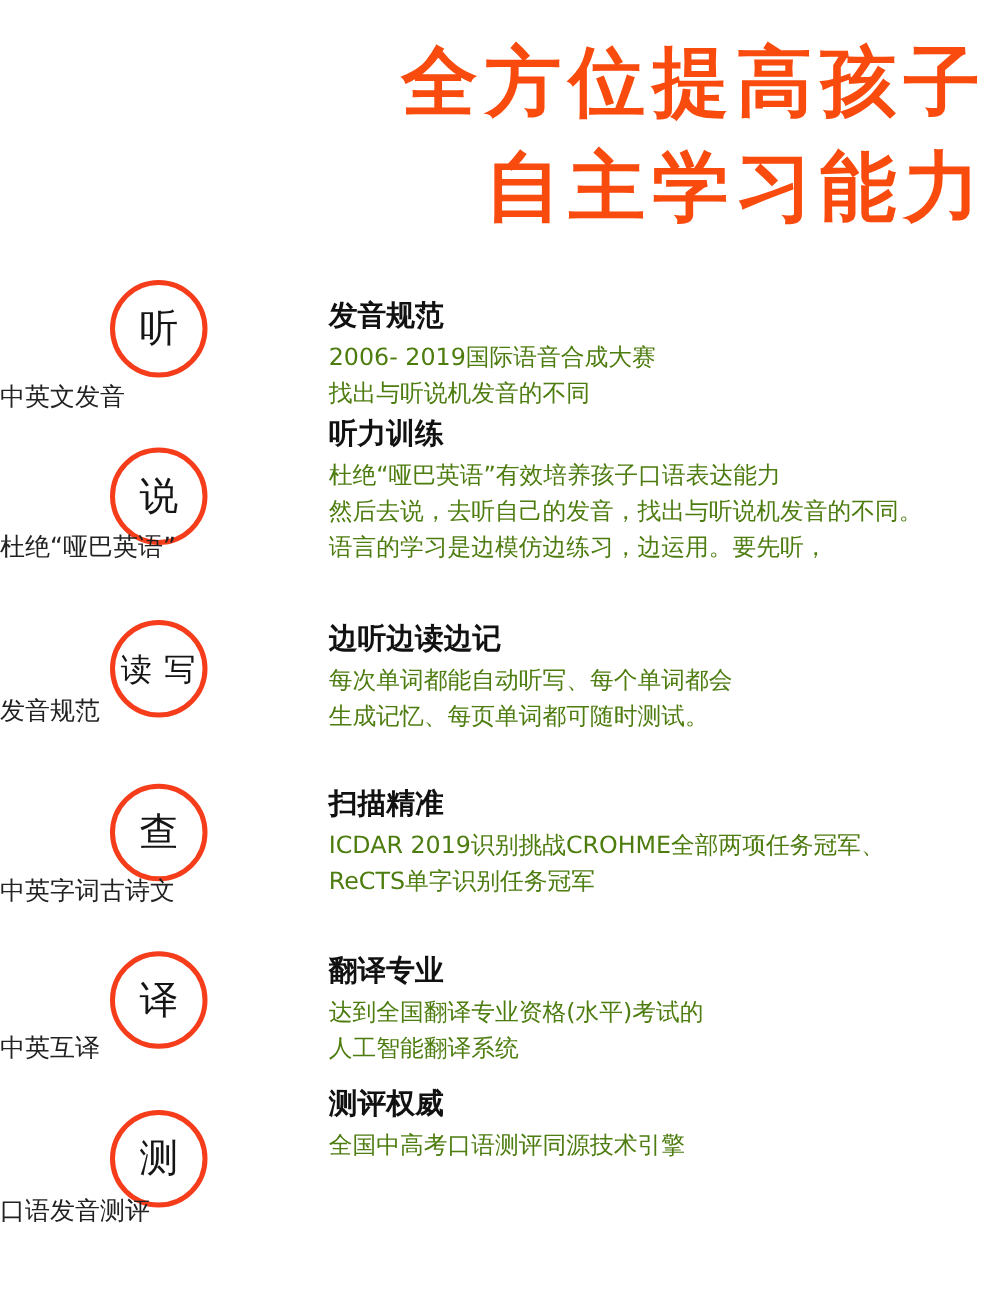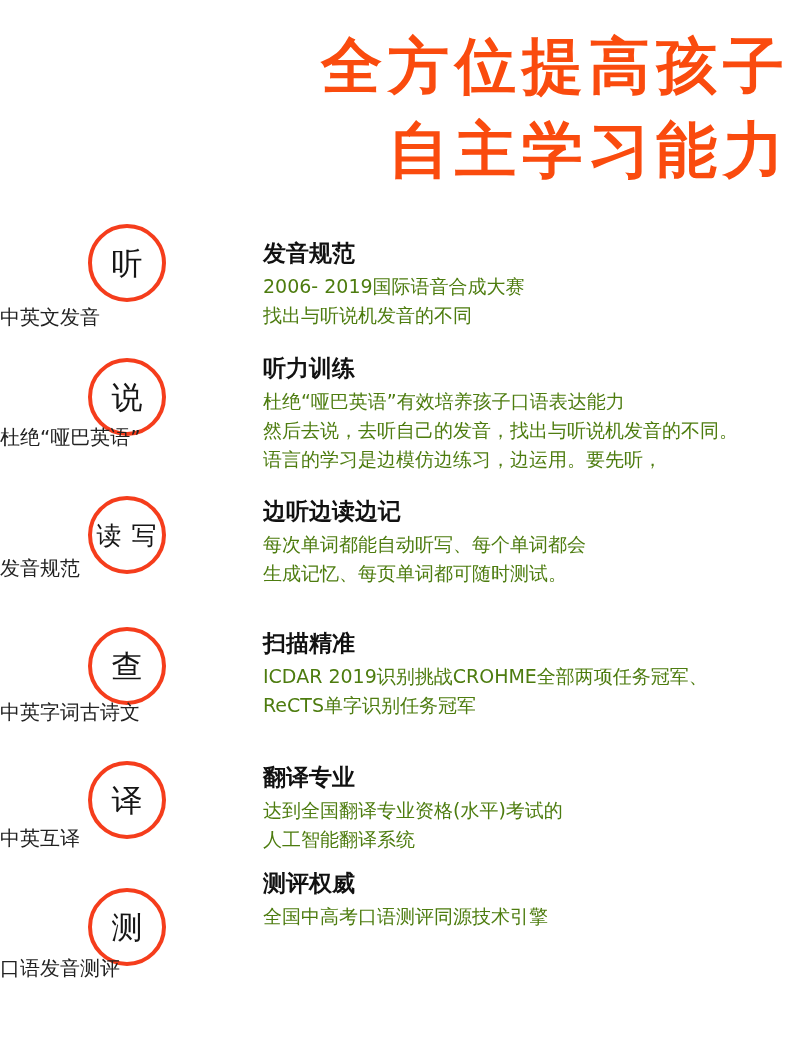--- a/index.html
+++ b/index.html
@@ -85,21 +85,21 @@
   <div class="feature-text" style="top:238px">
     <h3>发音规范</h3>
     <p>2006- 2019国际语音合成大赛</p>
     <p>找出与听说机发音的不同</p>
   </div>
 
   <div class="badge-circle" style="top:358px">
     <span class="badge-char">说</span>
   </div>
   <div class="badge-label" style="top:425px">杜绝“哑巴英语”</div>
-  <div class="feature-text" style="top:353px">
+  <div class="feature-text" style="top:332px">
     <h3>听力训练</h3>
     <p>杜绝“哑巴英语”有效培养孩子口语表达能力</p>
     <p>然后去说，去听自己的发音，找出与听说机发音的不同。</p>
     <p>语言的学习是边模仿边练习，边运用。要先听，</p>
   </div>
 
   <div class="badge-circle" style="top:496px">
     <span class="badge-char small">读 写</span>
   </div>
   <div class="badge-label" style="top:556px">发音规范</div>

